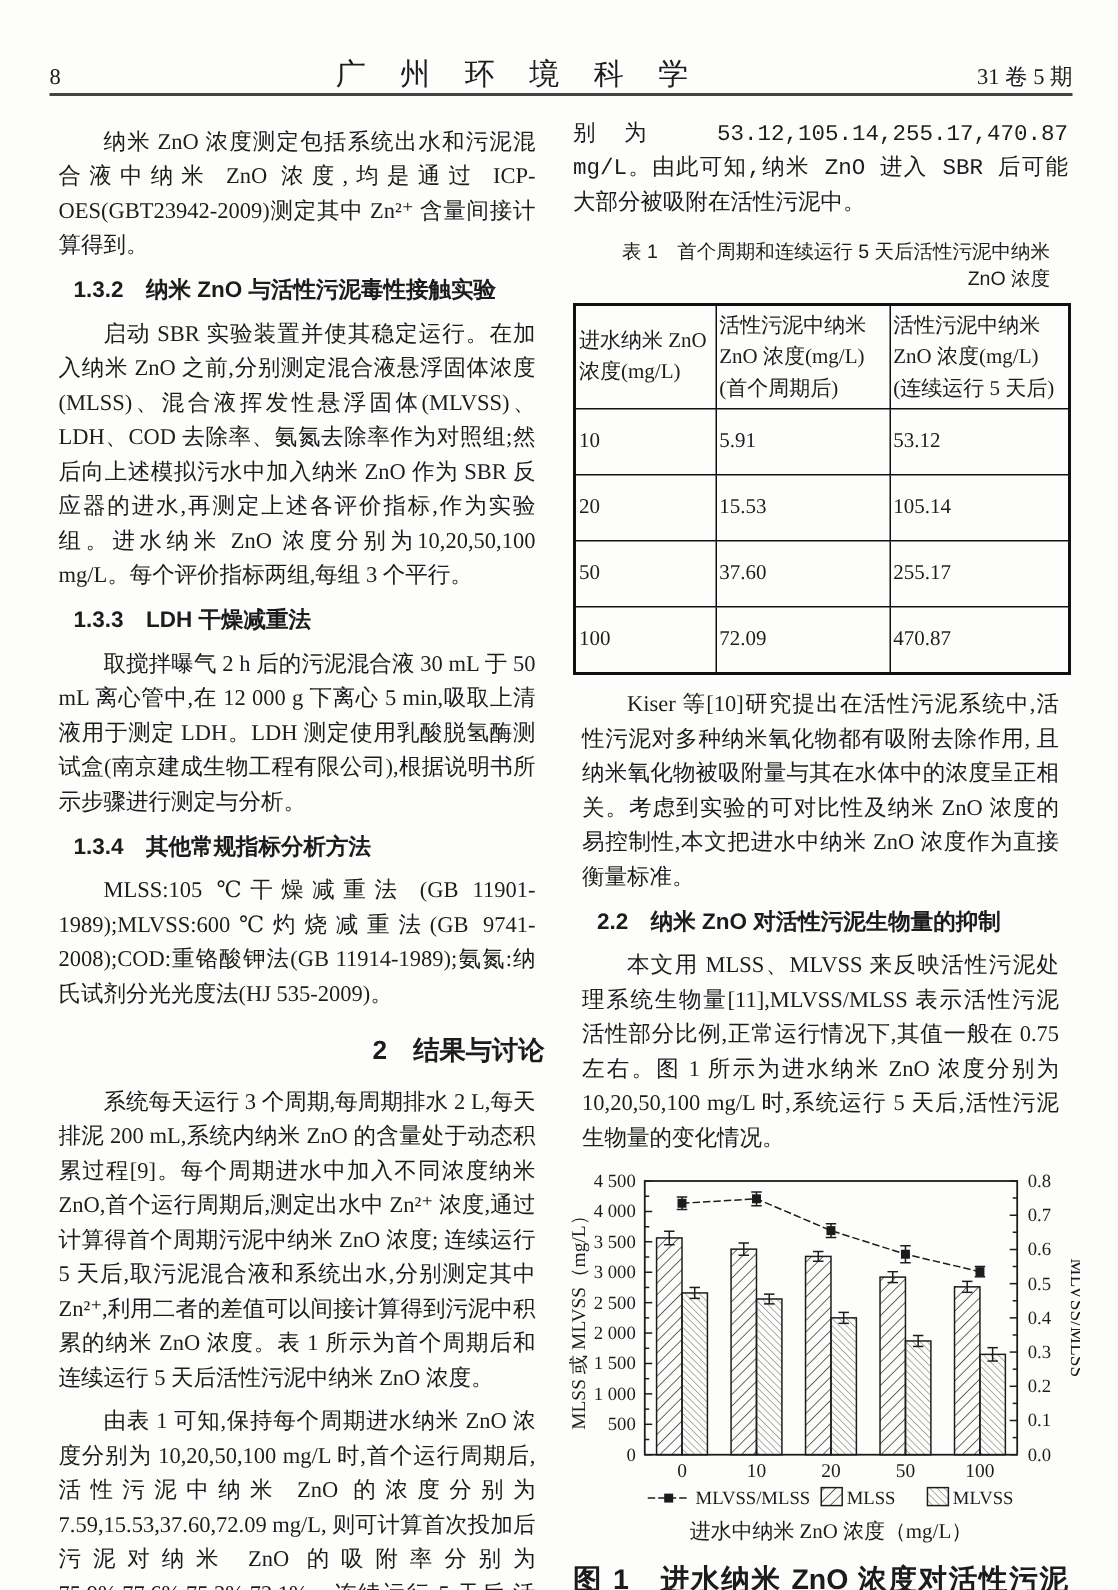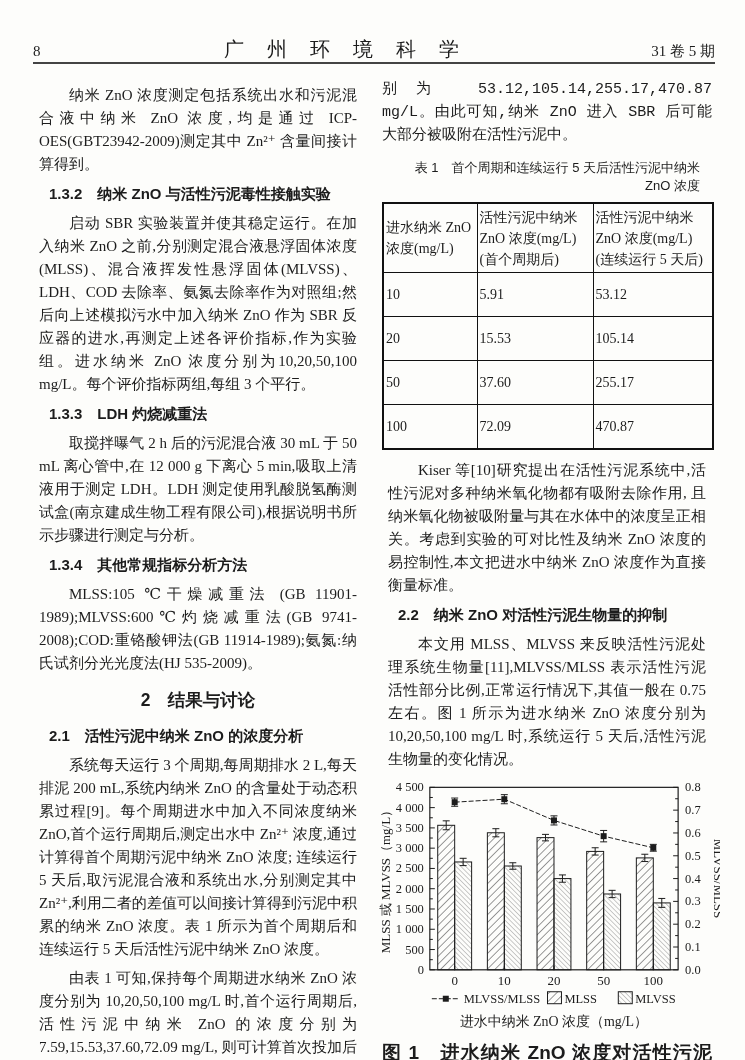--- a/index.html
+++ b/index.html
@@ -13,21 +13,21 @@
   .hdr-rule{position:absolute;left:33px;right:30px;top:62px;border-top:2px solid #444;}
   
   .col{position:absolute;top:78px;width:330px;font-size:15px;line-height:23px;text-align:justify;}
   .col-left{left:33px;}
   .col-right{left:382px;}
   p.para{margin:6px;text-indent:2em;}
   p.cont{margin:0;text-indent:0;font-family:Liberation Mono, monospace;}
   .h-sub{font-family:"Liberation Sans","DejaVu Sans",sans-serif;font-weight:bold;
          font-size:15px;margin:1px 16px;line-height:24px;text-align:left;}
   .h-big{font-family:"Liberation Sans","DejaVu Sans",sans-serif;font-weight:bold;
-         font-size:17.5px;margin:13px 10px 11px;line-height:25px;text-align:center;}
+         font-size:17.5px;margin:13px 0 11px;line-height:25px;text-align:right;}
   
   .tbl-caption{font-family:"Liberation Sans","DejaVu Sans",sans-serif;font-weight:normal;
                font-size:13px;text-align:right;margin:12px 12px 7px;line-height:18px;}
   table.t1{border-collapse:collapse;width:100%;border:2px solid #111;font-size:14px;
            table-layout:fixed;}
   table.t1 th{font-weight:normal;white-space:pre-line;border:1px solid #111;height:64px;
               line-height:21px;padding:2px;}
   table.t1 td{border:1px solid #111;height:43px;padding:0 2px;}
   
   .chart-wrap{margin:6px 0 0 -6px;}
@@ -44,26 +44,25 @@
     <span>8</span>
     <span class="jtitle">广 州 环 境 科 学</span>
     <span>31 卷 5 期</span>
   </div>
   <div class="hdr-rule"></div>
 
   <div class="col col-left">
     <p class="para">纳米 ZnO 浓度测定包括系统出水和污泥混合液中纳米 ZnO 浓度,均是通过 ICP-OES(GBT23942-2009)测定其中 Zn²⁺ 含量间接计算得到。</p>
     <div class="h-sub">1.3.2　纳米 ZnO 与活性污泥毒性接触实验</div>
     <p class="para">启动 SBR 实验装置并使其稳定运行。在加入纳米 ZnO 之前,分别测定混合液悬浮固体浓度(MLSS)、混合液挥发性悬浮固体(MLVSS)、LDH、COD 去除率、氨氮去除率作为对照组;然后向上述模拟污水中加入纳米 ZnO 作为 SBR 反应器的进水,再测定上述各评价指标,作为实验组。进水纳米 ZnO 浓度分别为10,20,50,100 mg/L。每个评价指标两组,每组 3 个平行。</p>
-    <div class="h-sub">1.3.3　LDH 灼烧减重法</div>
+    <div class="h-sub">1.3.3　LDH 干燥减重法</div>
     <p class="para">取搅拌曝气 2 h 后的污泥混合液 30 mL 于 50 mL 离心管中,在 12 000 g 下离心 5 min,吸取上清液用于测定 LDH。LDH 测定使用乳酸脱氢酶测试盒(南京建成生物工程有限公司),根据说明书所示步骤进行测定与分析。</p>
     <div class="h-sub">1.3.4　其他常规指标分析方法</div>
     <p class="para">MLSS:105 ℃干燥减重法 (GB 11901-1989);MLVSS:600℃灼烧减重法(GB 9741-2008);COD:重铬酸钾法(GB 11914-1989);氨氮:纳氏试剂分光光度法(HJ 535-2009)。</p>
     <div class="h-big">2　结果与讨论</div>
-    <div class="h-sub">2.1　活性污泥中纳米 ZnO 的浓度分析</div>
     <p class="para">系统每天运行 3 个周期,每周期排水 2 L,每天排泥 200 mL,系统内纳米 ZnO 的含量处于动态积累过程[9]。每个周期进水中加入不同浓度纳米 ZnO,首个运行周期后,测定出水中 Zn²⁺ 浓度,通过计算得首个周期污泥中纳米 ZnO 浓度; 连续运行 5 天后,取污泥混合液和系统出水,分别测定其中 Zn²⁺,利用二者的差值可以间接计算得到污泥中积累的纳米 ZnO 浓度。表 1 所示为首个周期后和连续运行 5 天后活性污泥中纳米 ZnO 浓度。</p>
     <p class="para">由表 1 可知,保持每个周期进水纳米 ZnO 浓度分别为 10,20,50,100 mg/L 时,首个运行周期后,活性污泥中纳米 ZnO 的浓度分别为 7.59,15.53,37.60,72.09 mg/L, 则可计算首次投加后污泥对纳米 ZnO 的吸附率分别为 75.9%,77.6%,75.2%,72.1%。连续运行 5 天后,活性污泥中积累的纳米 ZnO 的浓度分</p>
   </div>
 
   <div class="col col-right">
     <p class="cont">别为 53.12,105.14,255.17,470.87 mg/L。由此可知,纳米 ZnO 进入 SBR 后可能大部分被吸附在活性污泥中。</p>
 
     <div class="tbl-caption">表 1　首个周期和连续运行 5 天后活性污泥中纳米 ZnO 浓度</div>
     <table class="t1">
       <colgroup>

